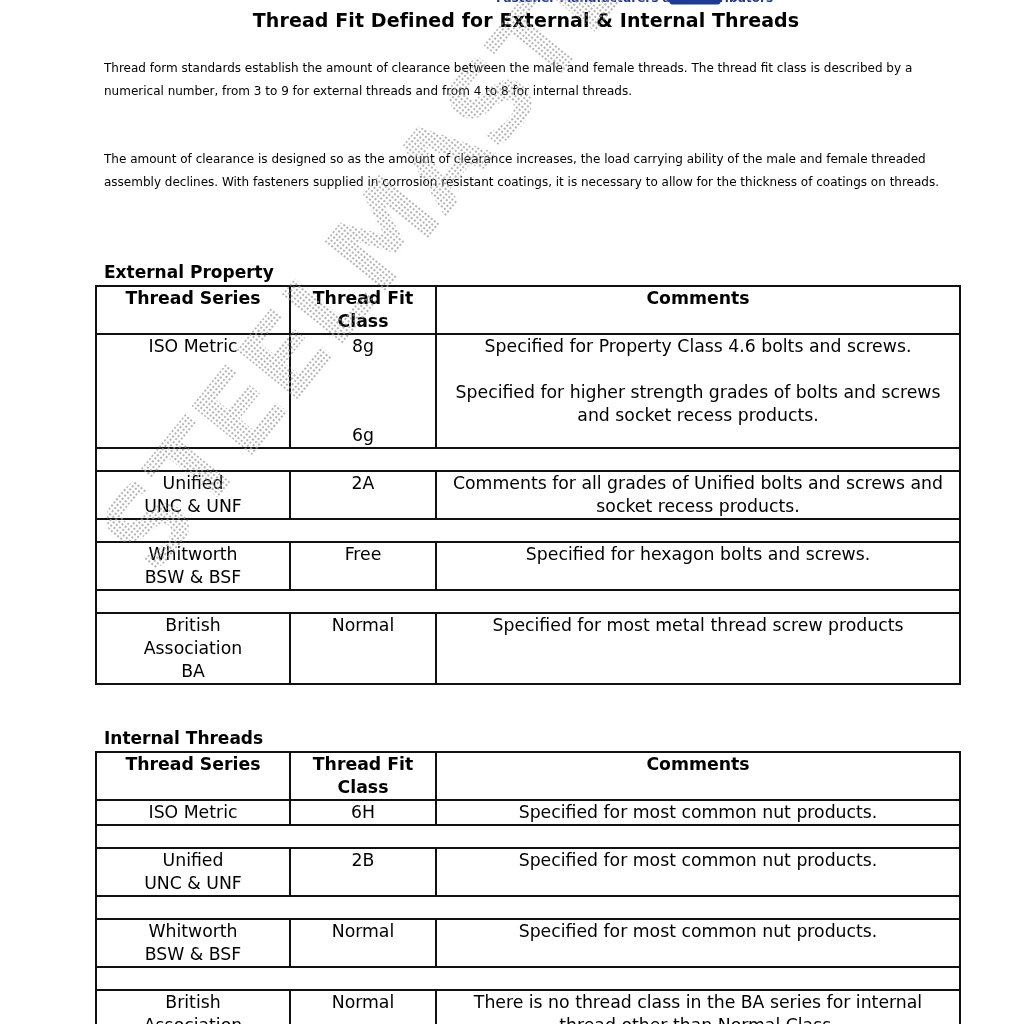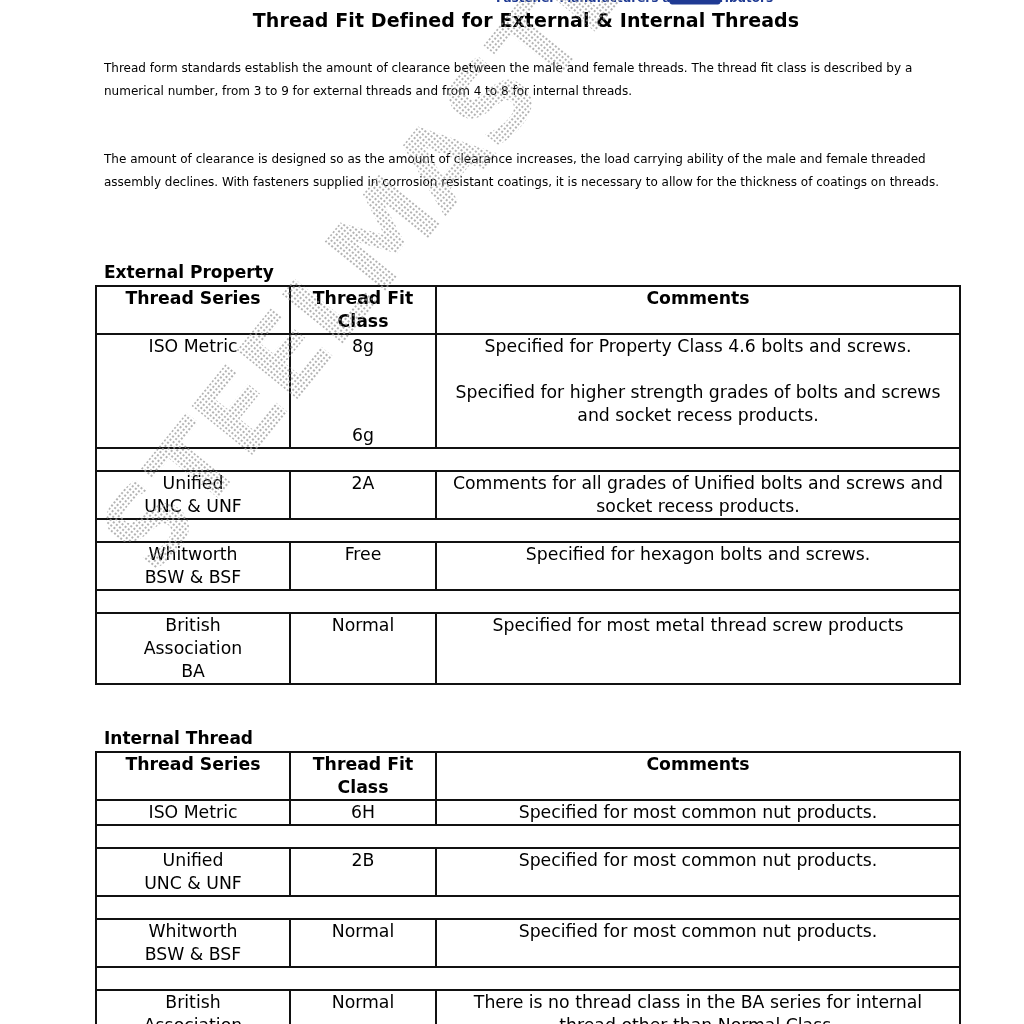--- a/index.html
+++ b/index.html
@@ -182,21 +182,21 @@
     <tr>
       <td class="c1 multi-line">British
 Association
 BA</td>
       <td class="c2">Normal</td>
       <td class="c3">Specified for most metal thread screw products</td>
     </tr>
   </tbody>
     </table>
 
-  <h2 class="section-heading sh-int">Internal Thread</h2>
+  <h2 class="section-heading sh-int">Internal Threads</h2>
 
   <table class="spec int">
     <colgroup>
       <col style="width:194px">
       <col style="width:146px">
       <col>
     </colgroup>
     <tbody>
         <tr class="head">
       <th class="c1">Thread Series</th>

